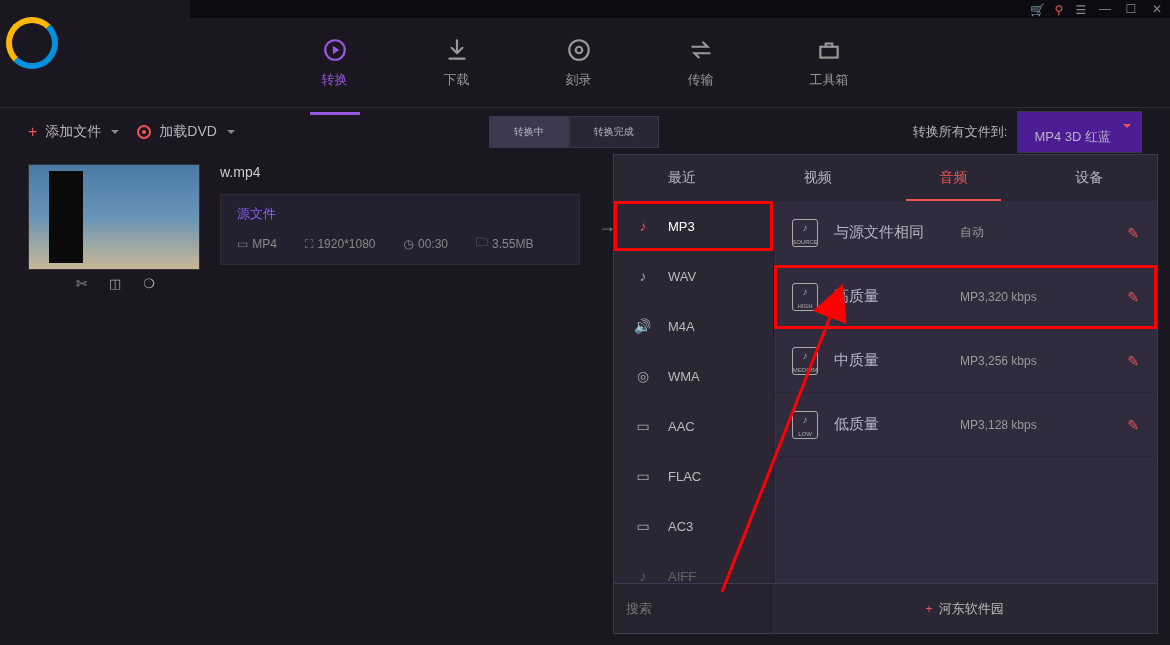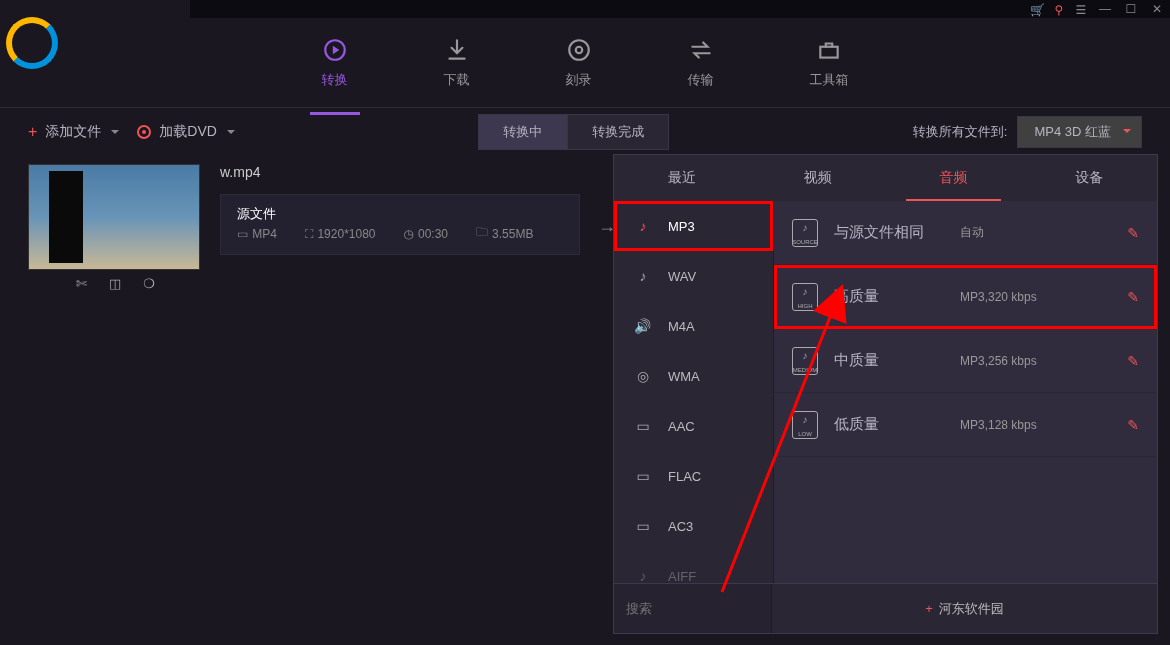--- a/index.html
+++ b/index.html
@@ -102,28 +102,28 @@
   .tool-btn .chev {
     width: 0; height: 0; border-top: 4px solid #888;
     border-left: 4px solid transparent; border-right: 4px solid transparent;
     margin-left: 2px;
   }
   .toolbar .center-tabs {
     margin-left: auto; display: flex;
   }
   .center-tabs .ctab {
     padding: 8px 24px; background: #2a2634; cursor: pointer;
-    border: 1px solid #3a3548; font-size: 13px;
+    border: 1px solid #3a3548; font-size: 10px;
   }
   .center-tabs .ctab.active { background: #3d3850; }
   .toolbar .right-box {
     margin-left: auto; display: flex; align-items: center; gap: 10px;
   }
   .right-box .sel {
-    background: #404040; border: 1px solid #3a3548; padding: 6px 30px 6px 16px;
+    background: #4c1d95; border: 1px solid #3a3548; padding: 16px 30px 6px 16px;
     color: #b8b4c0; position: relative; font-size: 13px;
   }
   .right-box .sel::after {
     content:''; position: absolute; right: 10px; top: 12px;
     border-top: 4px solid #e55; border-left: 4px solid transparent; border-right: 4px solid transparent;
   }
 
   
   .file-row {
     display: flex; align-items: flex-start;
@@ -142,21 +142,21 @@
   .thumb-tools {
     display: flex; gap: 22px; padding: 6px 28px 0 48px; color: #aaa;
   }
   .thumb-wrap { display: flex; flex-direction: column; }
   .file-info { flex: 1; }
   .file-name { font-size: 14px; color: #ccc; margin-bottom: 14px; }
   .src-box {
     background: #232030; border: 1px solid #2e2a38;
     padding: 10px 16px; width: 360px;
   }
-  .src-box .row1 { font-size: 13px; color: #ffffff; margin-bottom: 0; }
+  .src-box .row1 { font-size: 13px; color: #8b5cf6; margin-bottom: 10px; }
   .src-box .meta { display: flex; gap: 28px; font-size: 12px; color: #888; }
   .meta span { display: flex; align-items: center; gap: 4px; }
   .arrow-right {
     align-self: center; color: #888; font-size: 18px;
     position: absolute; left: 598px; top: 216px;
   }
 
   
   .popup {
     position: absolute;

